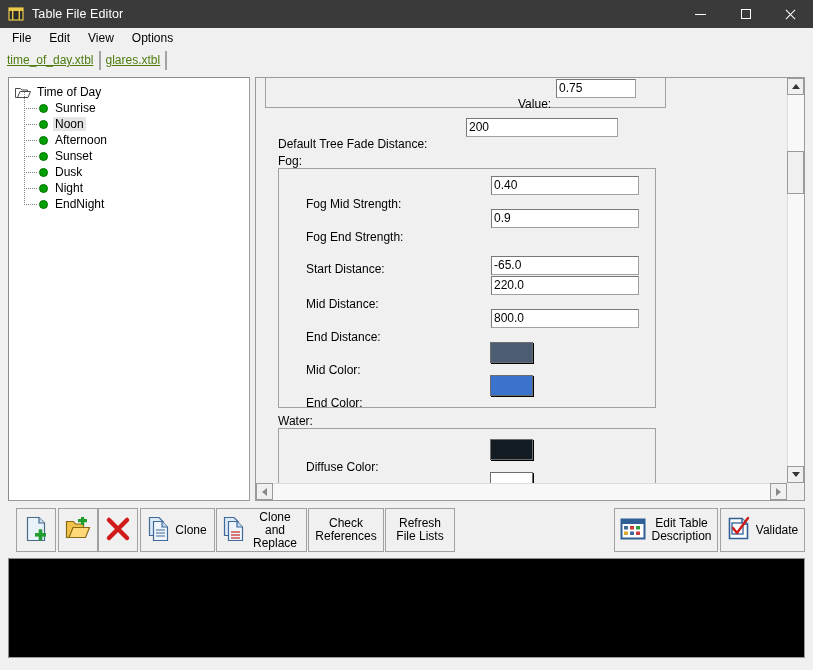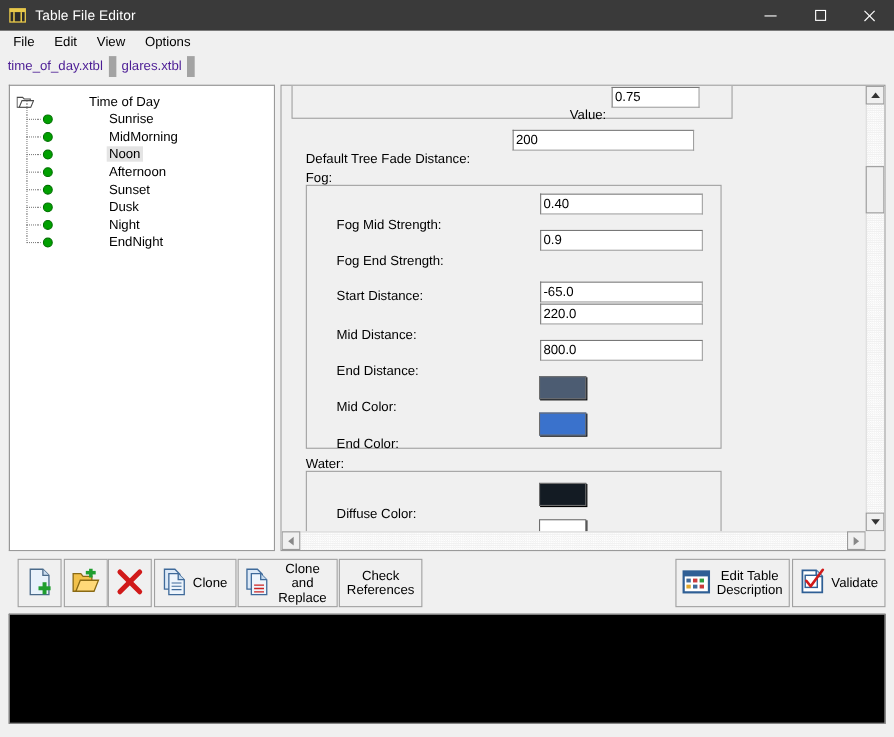--- a/index.html
+++ b/index.html
@@ -49,40 +49,41 @@
   .menuitem:first-child { margin-left: 3px; }
 
   
   .tabstrip {
     position: absolute; left: 0; top: 49px; width: 813px; height: 21px;
     background: #f0f0f0; display: flex; align-items: flex-end;
     padding-left: 2px;
   }
   .tab {
     height: 19px; padding: 0 5px; font-size: 12px; line-height: 19px;
-    background: #f0f0f0; color: #4c1d95;
-    border-right: 7px solid #a3a3a3;
+    background: #f0f0f0; color: #4d7c0f;
+    border-right: 2px solid #a3a3a3;
     white-space: nowrap;
+    text-decoration: underline;
   }
   .tab.active { background: #f0f0f0; }
 
   
   .treepanel {
     position: absolute; left: 8px; top: 77px; width: 242px; height: 424px;
     background: #ffffff;
     border: 1px solid #9a9a9a;
     border-top-color: #8c8c8c; border-left-color: #8c8c8c;
     overflow: hidden;
   }
   .treeroot { padding: 6px 0 0 6px; }
   .tnode {
     display: flex; align-items: center; height: 16px; font-size: 12px;
     white-space: nowrap;
   }
-  .tnode .label { padding: 0 2px; margin-left: 44px; }
+  .tnode .label { padding: 0 2px; }
   .tnode.selected .label { background: #e4e4e4; }
   .folder-icon {
     width: 16px; height: 13px; margin-right: 4px; flex: 0 0 auto; position: relative;
   }
   .child { margin-left: 8px; position: relative; }
   .child .dash {
     width: 16px; height: 16px; flex: 0 0 auto; position: relative;
   }
   .child .dash::before {
     content: ""; position: absolute; left: 1px; top: 8px; width: 13px; height: 1px;
@@ -241,25 +242,20 @@
           </svg>
         </span>
         <span class="label">Time of Day</span>
       </div>
 
       <div class="tnode child">
         <span class="dash"></span>
         <span class="bullet"></span>
         <span class="label">Sunrise</span>
       </div>
-      <div class="tnode child">
-        <span class="dash"></span>
-        <span class="bullet"></span>
-        <span class="label">MidMorning</span>
-      </div>
       <div class="tnode child selected">
         <span class="dash"></span>
         <span class="bullet"></span>
         <span class="label">Noon</span>
       </div>
       <div class="tnode child">
         <span class="dash"></span>
         <span class="bullet"></span>
         <span class="label">Afternoon</span>
       </div>
@@ -293,21 +289,21 @@
 
         <div class="groupbox" style="left:9px; top:-16px; width:401px; height:46px;"></div>
         <div class="row" style="left:262px; top:3px;">
           <span class="flabel">Value:</span>
         </div>
         <div class="tbox" style="position:absolute; left:300px; top:1px; width:80px;">0.75</div>
 
         <div class="row" style="left:22px; top:43px;">
           <span class="flabel">Default Tree Fade Distance:</span>
         </div>
-        <div class="tbox" style="position:absolute; left:210px; top:40px; width:165px;">200</div>
+        <div class="tbox" style="position:absolute; left:210px; top:40px; width:152px;">200</div>
 
         <div class="grouplabel" style="left:22px; top:76px;">Fog:</div>
         <div class="groupbox" style="left:22px; top:90px; width:378px; height:240px;"></div>
 
         <div class="row" style="left:50px; top:103px;">
           <span class="flabel">Fog Mid Strength:</span>
         </div>
         <div class="tbox" style="position:absolute; left:235px; top:98px; width:148px;">0.40</div>
 
         <div class="row" style="left:50px; top:136px;">
@@ -447,20 +443,24 @@
       </span>
       <span class="lbl">Clone and
 Replace</span>
     </div>
 
     <div class="tbtn" style="left:300px; width:76px;">
       <span class="lbl">Check
 References</span>
     </div>
 
+    <div class="tbtn" style="left:377px; width:70px;">
+      <span class="lbl">Refresh
+File Lists</span>
+    </div>
 
     <div class="tbtn" style="left:606px; width:104px;">
       <span>
         <svg width="26" height="22" viewBox="0 0 26 22">
           <rect x="1.5" y="1.5" width="23" height="19" fill="#ffffff" stroke="#2f5f95" stroke-width="2"></rect>
           <rect x="1.5" y="1.5" width="23" height="4.5" fill="#2f5f95"></rect>
           <g>
             <rect x="4" y="8" width="4" height="3.5" fill="#3f6a9a"></rect>
               <rect x="10" y="8" width="4" height="3.5" fill="#cc3b3b"></rect>
               <rect x="16" y="8" width="4" height="3.5" fill="#2f9e3f"></rect>

